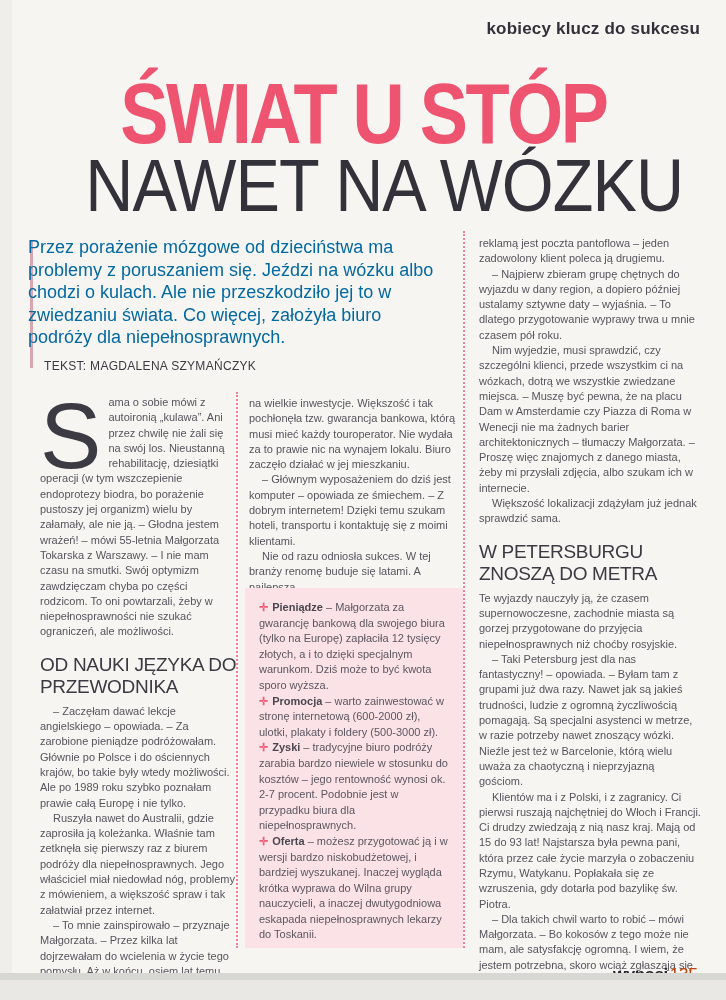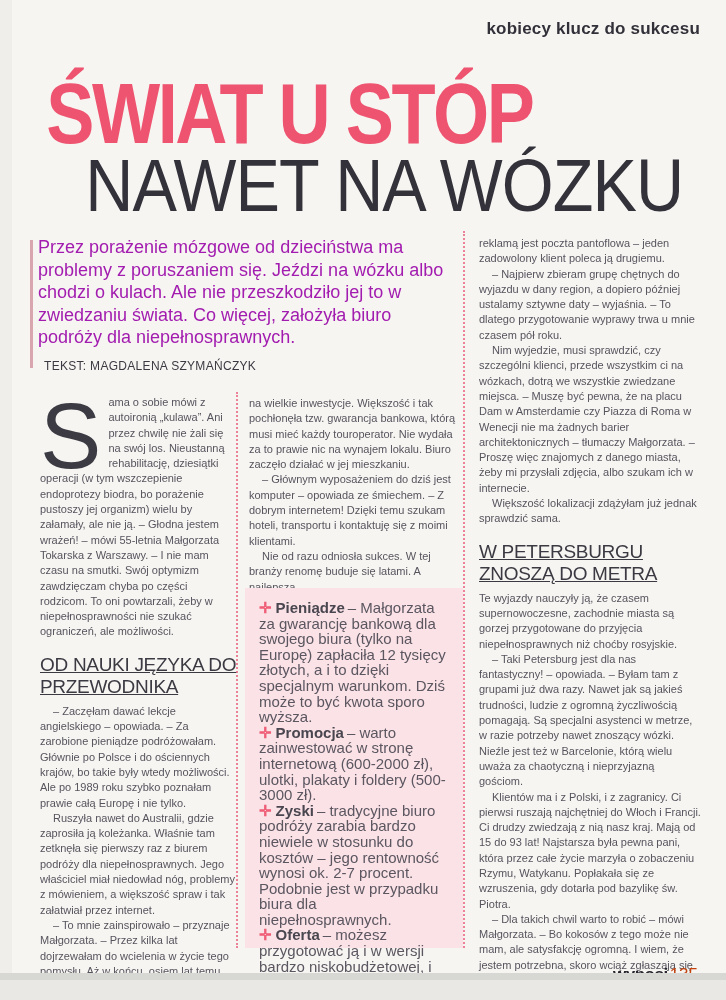--- a/index.html
+++ b/index.html
@@ -10,36 +10,36 @@
     -webkit-font-smoothing:antialiased;
   }
   .page-edge-bottom{position:absolute;left:0;bottom:0;width:726px;height:7px;background:#d7d8d3;}
   .page-edge-left{position:absolute;left:0;top:0;width:12px;height:1000px;background:#f0eeeb;}
 
   .section-header{
     position:absolute;top:19px;right:26px;
     font-size:17px;font-weight:700;color:#32313a;letter-spacing:.2px;
   }
 
-  .title-wrap{position:absolute;left:0;top:74px;width:726px;text-align:left;}
+  .title-wrap{position:absolute;left:0;top:74px;width:726px;text-align:center;}
   .title-main{
     display:inline-block;transform:scaleX(.84);transform-origin:center;
     font-size:86px;font-weight:700;letter-spacing:-3px;line-height:78px;
     color:#ee5470;white-space:nowrap;
   }
   .title-sub-wrap{position:absolute;left:0;top:150px;width:726px;text-align:center;padding-left:21px;}
   .title-sub{
     display:inline-block;transform:scaleX(.90);transform-origin:center;
     font-size:74px;font-weight:400;letter-spacing:-1px;line-height:72px;
     color:#33323a;white-space:nowrap;
   }
 
   .lede{
-    position:absolute;left:38px;top:236px;width:418px;
-    font-size:18px;line-height:22.6px;color:#a21caf;
+    position:absolute;left:28px;top:236px;width:418px;
+    font-size:18px;line-height:22.6px;color:#0369a1;
   }
   .lede-bar{position:absolute;left:30px;top:240px;width:3px;height:128px;background:#d9a6b0;}
   .byline{
     position:absolute;left:44px;top:359px;
     font-size:12px;font-weight:400;letter-spacing:.3px;color:#3b3a42;
   }
 
   .col{position:absolute;font-size:11px;line-height:15.3px;color:#56545d;}
   .col-1{left:40px;top:395px;width:198px;}
   .col-2{left:249px;top:396px;width:211px;}
@@ -47,36 +47,36 @@
   .para{margin:0;}
   .ind{text-indent:13px;}
 
   .dropcap{
     float:left;font-size:92px;line-height:70px;font-weight:400;
     color:#3c3b43;margin:6px 7px 0 0;
   }
 
   .subhead{
     font-size:19px;line-height:22px;font-weight:400;letter-spacing:-.3px;
-    color:#3b3a42;margin:14px 0 6px 0;text-transform:uppercase;text-decoration:underline;
+    color:#3b3a42;margin:14px 0 6px 0;text-transform:uppercase;
   }
 
   .sep{position:absolute;width:0;border-left:2px dotted #ec8298;}
   .sep-left{left:236px;top:392px;height:556px;}
   .sep-right{left:463px;top:231px;height:717px;}
 
   .infobox{
     position:absolute;left:245px;top:588px;width:218px;height:360px;
     background:#fae2e6;box-sizing:border-box;padding:12px 12px 10px 14px;
   }
   .infobox-title{
     font-size:26px;line-height:26px;font-weight:400;letter-spacing:.2px;
     color:#ef5e76;margin:0 0 12px 0;
   }
-  .item{margin:0;font-size:15px;line-height:15.6px;color:#5b5660;}
+  .item{margin:0;font-size:11px;line-height:15.6px;color:#5b5660;}
   .item strong{color:#4a4650;font-weight:700;}
   .plus-icon{color:#ef5e76;font-weight:700;margin-right:4px;}
   .item .itxt{margin-left:3px;}
 
   .footer{
     position:absolute;right:28px;top:965px;
     font-size:17px;color:#27262d;
   }
   .footer .logo{font-weight:700;letter-spacing:-.5px;}
   .footer .pnum{font-weight:400;color:#c2410c;margin-left:2px;}

